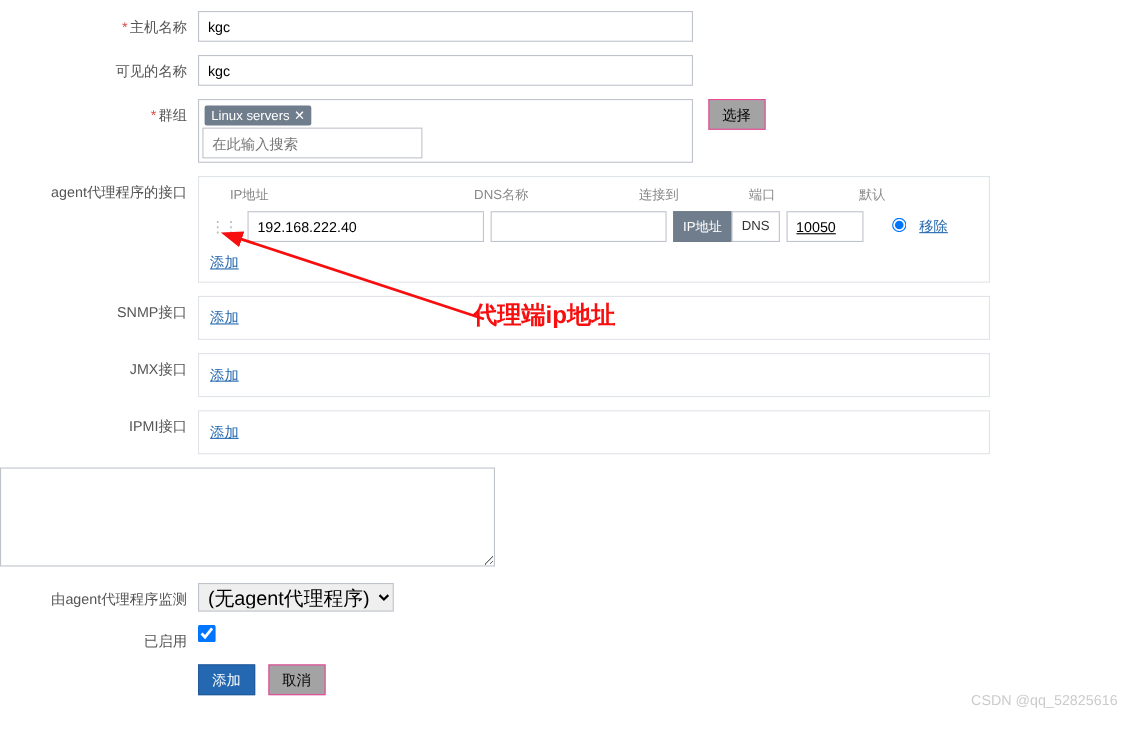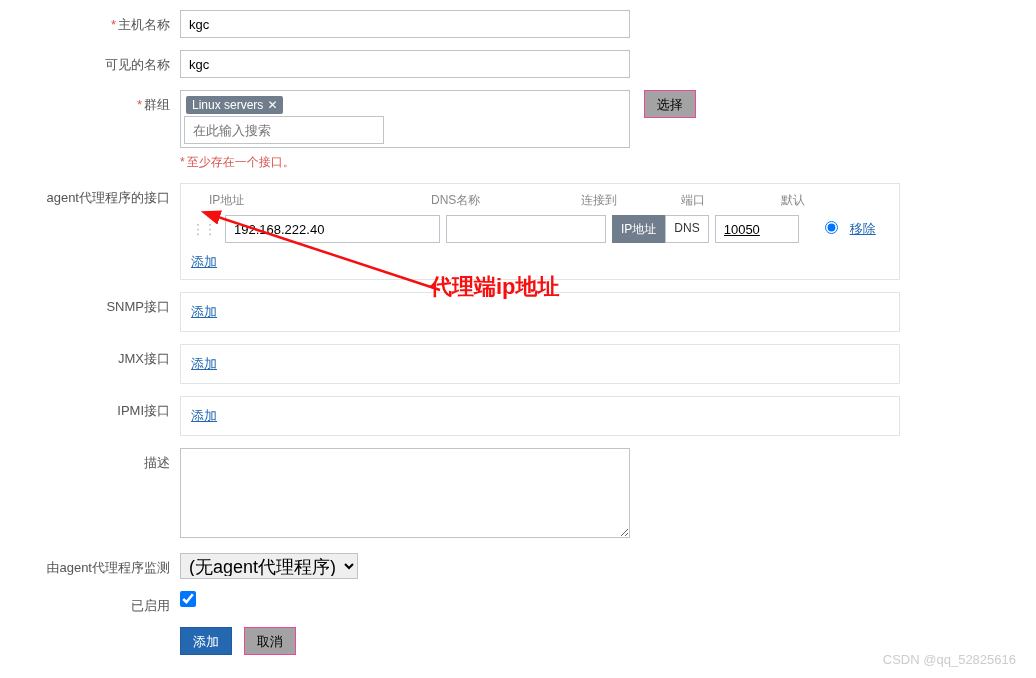--- a/index.html
+++ b/index.html
@@ -52,21 +52,20 @@
 </div>
 
 <div class="form-row">
   <div class="label-col"><span class="req">*</span><span>群组</span></div>
   <div class="field-col">
     <div class="tag-box">
       <span class="tag"><span>Linux servers</span><span class="tag-x">✕</span></span><br>
       <input type="text" class="tag-search" placeholder="在此输入搜索" style="">
     </div>
     <button class="btn" style="margin-left:10px;vertical-align:top">选择</button>
-    <div class="hint"><span class="req">*</span><span>至少存在一个接口。</span></div>
   </div>
 </div>
 
 <div class="form-row">
   <div class="label-col"><span>agent代理程序的接口</span></div>
   <div class="field-col">
     <div class="iface-box">
       <div class="iface-header">
         <div class="col-ip" style="padding-left:18px">IP地址</div>
         <div class="col-dns" style="padding-left:30px">DNS名称</div>
@@ -75,21 +74,21 @@
         <div class="col-def" style="padding-left:30px">默认</div>
       </div>
       <div class="iface-row">
         <span class="drag-handle">⋮⋮</span>
         <input type="text" style="width: 215px;" value="192.168.222.40">
         <input type="text" style="width: 160px;" value="">
         <div class="toggle-group">
           <div class="toggle-btn toggle-active">IP地址</div>
           <div class="toggle-btn">DNS</div>
         </div>
-        <input type="text" style="width: 84px; text-decoration: underline;" value="10050">
+        <input type="text" style="width: 70px; text-decoration: underline;" value="10050">
         <span style="margin-left:20px"><input type="radio" checked="" style=""></span>
         <span class="link" style="color:#2468b1;margin-left:6px">移除</span>
       </div>
       <div style="margin-top:10px"><span class="link">添加</span></div>
     </div>
   </div>
 </div>
 
 <div class="form-row">
   <div class="label-col"><span>SNMP接口</span></div>
@@ -106,21 +105,20 @@
 </div>
 
 <div class="form-row">
   <div class="label-col"><span>IPMI接口</span></div>
   <div class="field-col">
       <div class="simple-box"><span class="link">添加</span></div>
     </div>
 </div>
 
 <div class="form-row">
-  <div class="label-col"><span>描述</span></div>
   <div class="field-col"><textarea style=""></textarea></div>
 </div>
 
 <div class="form-row">
   <div class="label-col"><span>由agent代理程序监测</span></div>
   <div class="field-col"><select><option>(无agent代理程序)</option></select></div>
 </div>
 
 <div class="form-row">
   <div class="label-col"><span>已启用</span></div>

